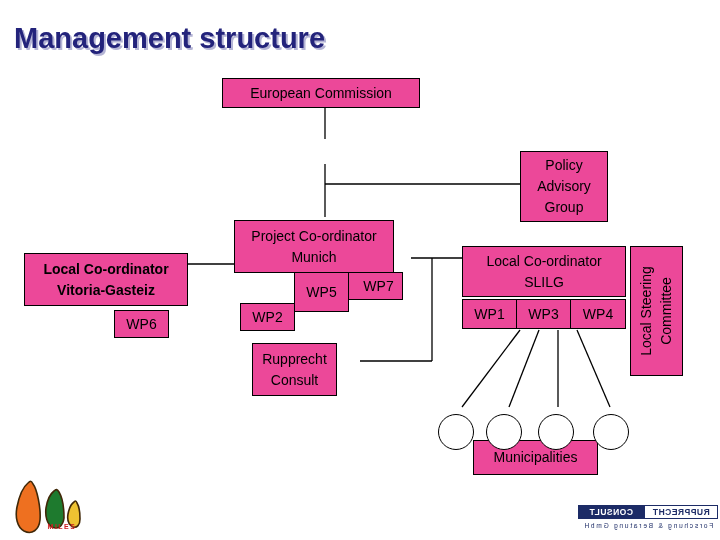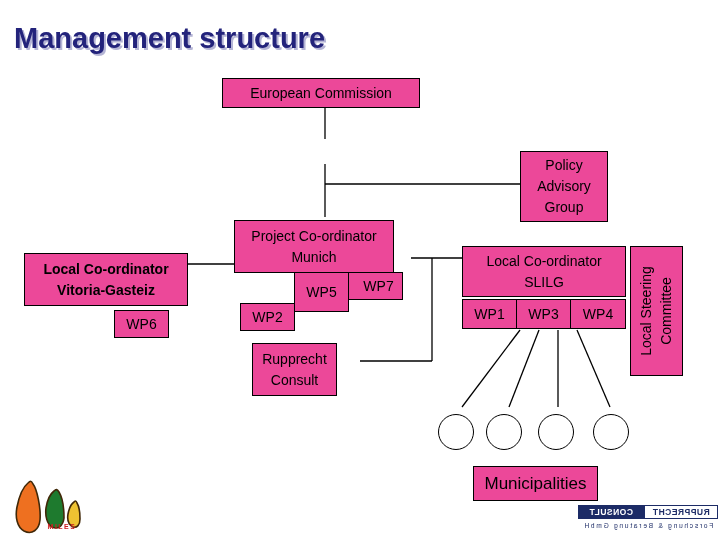--- a/index.html
+++ b/index.html
@@ -31,21 +31,21 @@
   .wp2  {left:240px;top:272px;width:55px; height:28px;margin-top:31px;}
   .wp5  {left:294px;top:272px;width:55px; height:40px;}
   .wp7  {left:348px;top:272px;width:55px; height:28px;padding-left:8px;}
   .vit  {left:24px; top:253px;width:164px;height:53px;font-weight:bold;}
   .wp6  {left:78px; top:310px;width:55px; height:28px;margin-left:36px;}
   .slilg{left:462px;top:246px;width:164px;height:51px;}
   .wp1  {left:462px;top:299px;width:55px; height:30px;}
   .wp3  {left:516px;top:299px;width:55px; height:30px;}
   .wp4  {left:570px;top:299px;width:56px; height:30px;}
   .rc   {left:252px;top:332px;width:85px; height:53px;margin-top:11px;}
-  .mun  {left:473px;top:466px;width:125px;height:35px;font-size:17px;}
+  .mun  {left:473px;top:440px;width:125px;height:35px;font-size:14px;}
 
   .lsc  {left:630px;top:246px;width:53px;height:130px;padding:0;}
   .lsc .rot{
     position:absolute;left:50%;top:50%;width:130px;
     transform:translate(-50%,-50%) rotate(-90deg);
     text-align:center;font-size:14px;line-height:1.4;
   }
 
   .connectors{position:absolute;left:0;top:0;width:720px;height:540px;}
   .connectors line{stroke:#000;stroke-width:1.3;}

